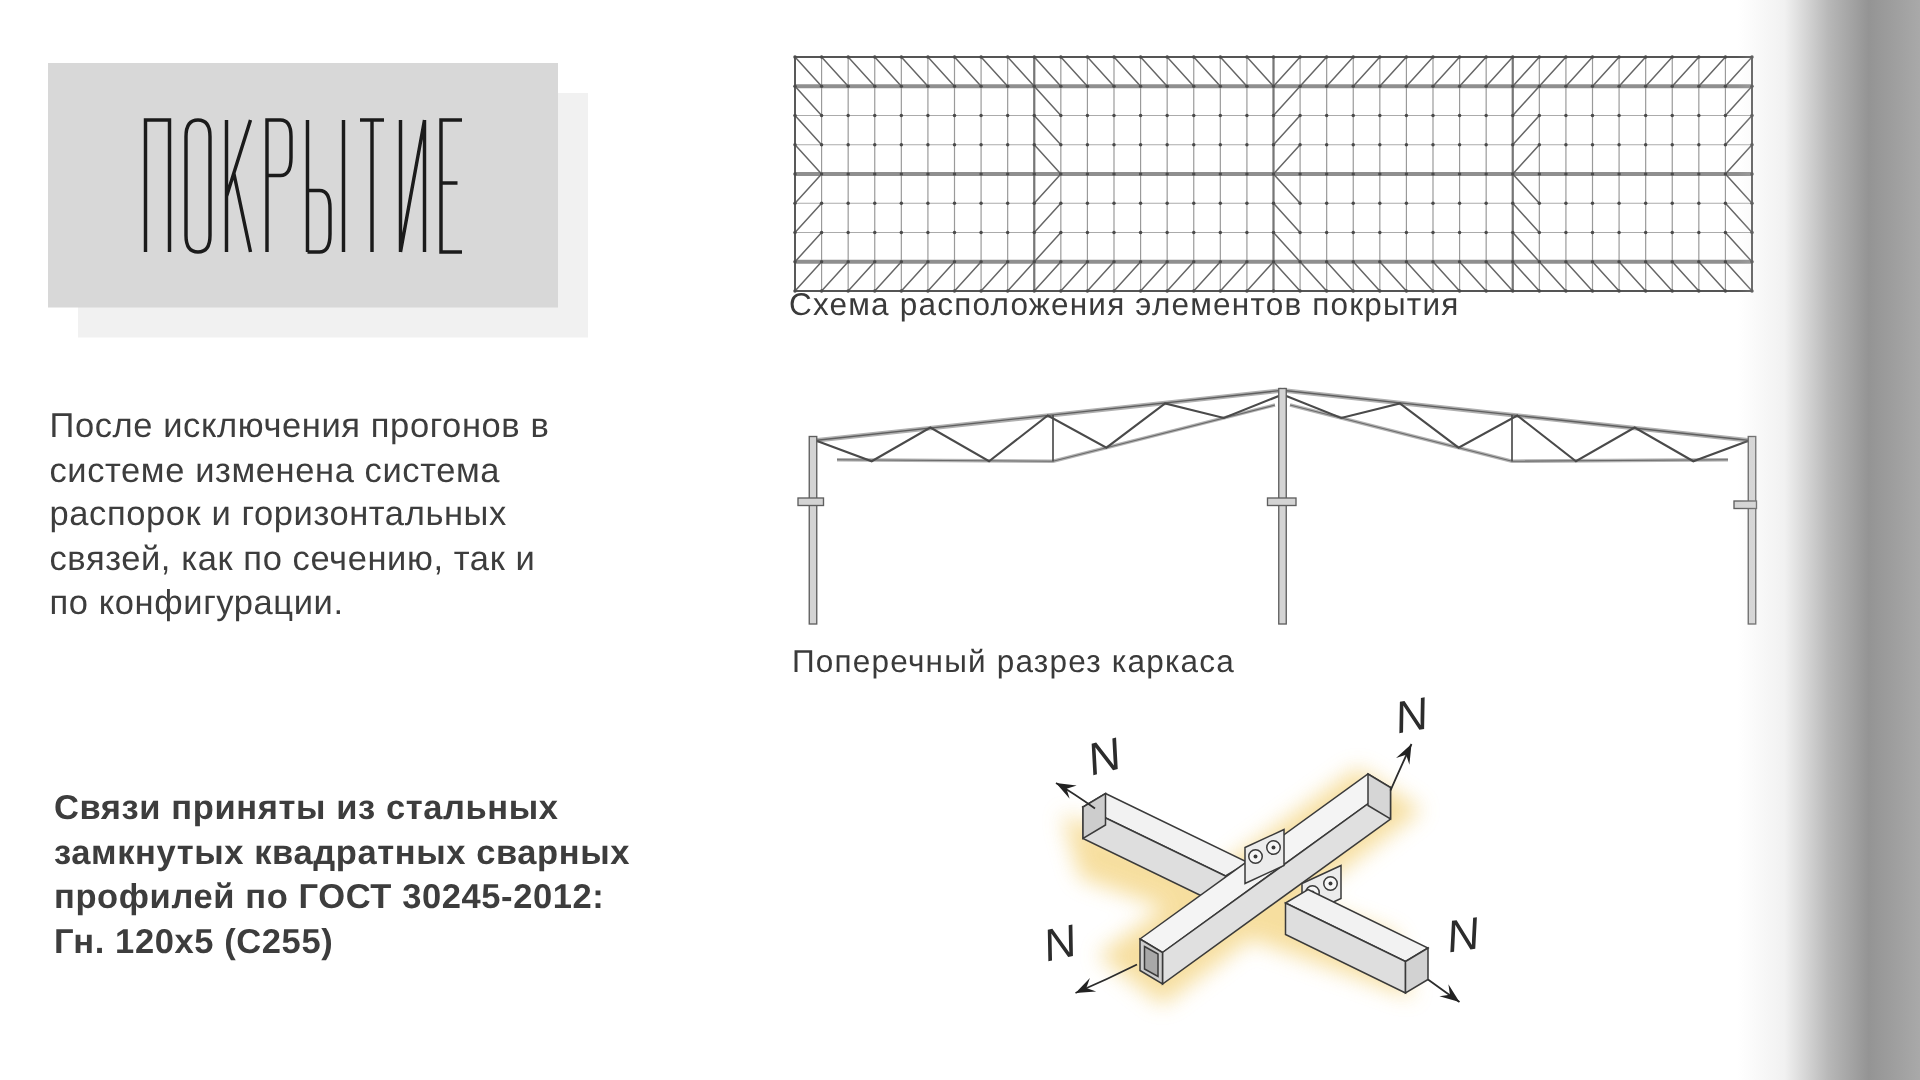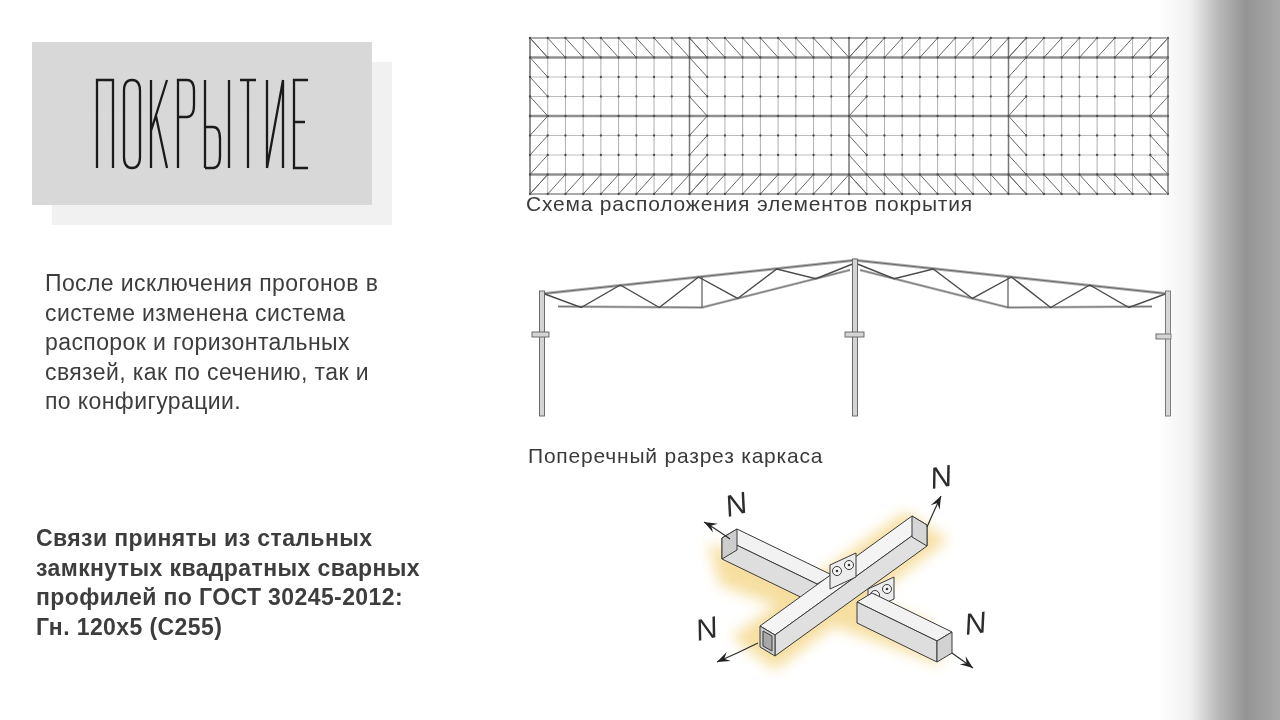--- a/index.html
+++ b/index.html
@@ -25,28 +25,28 @@
     background:var(--title-box-bg);
     display:flex;align-items:center;justify-content:center;
   }
   .title-box svg{display:block;}
   .sr-title{position:absolute;width:1px;height:1px;overflow:hidden;clip-path:inset(50%);opacity:0;}
   .para{
     position:absolute;margin:0;
     font-size:23px;line-height:29.5px;letter-spacing:.4px;
     color:var(--body-text);white-space:pre-line;
   }
-  .p1{left:33px;top:269px;width:440px;margin-left:12px;}
+  .p1{left:33px;top:269px;width:440px;}
   .p2{left:36px;top:524px;width:450px;font-weight:bold;}
   .caption{
     position:absolute;
     font-size:21px;letter-spacing:.8px;color:var(--caption-text);
   }
   .cap1{left:526px;top:192px;width:646px;}
-  .cap2{left:528px;top:444px;width:650px;}
+  .cap2{left:528px;top:430px;width:650px;}
   .fig{position:absolute;}
   #plan-svg{left:526px;top:34px;}
   #frame-svg{left:528px;top:254px;}
   #detail-svg{left:680px;top:455px;}
   .edge-gradient{
     position:absolute;right:0;top:0;width:122px;height:720px;z-index:5;pointer-events:none;
     background:linear-gradient(90deg,
       rgba(255,255,255,0) 0%,
       rgba(224,224,224,.45) 26%,
       rgba(176,176,176,.9) 50%,

